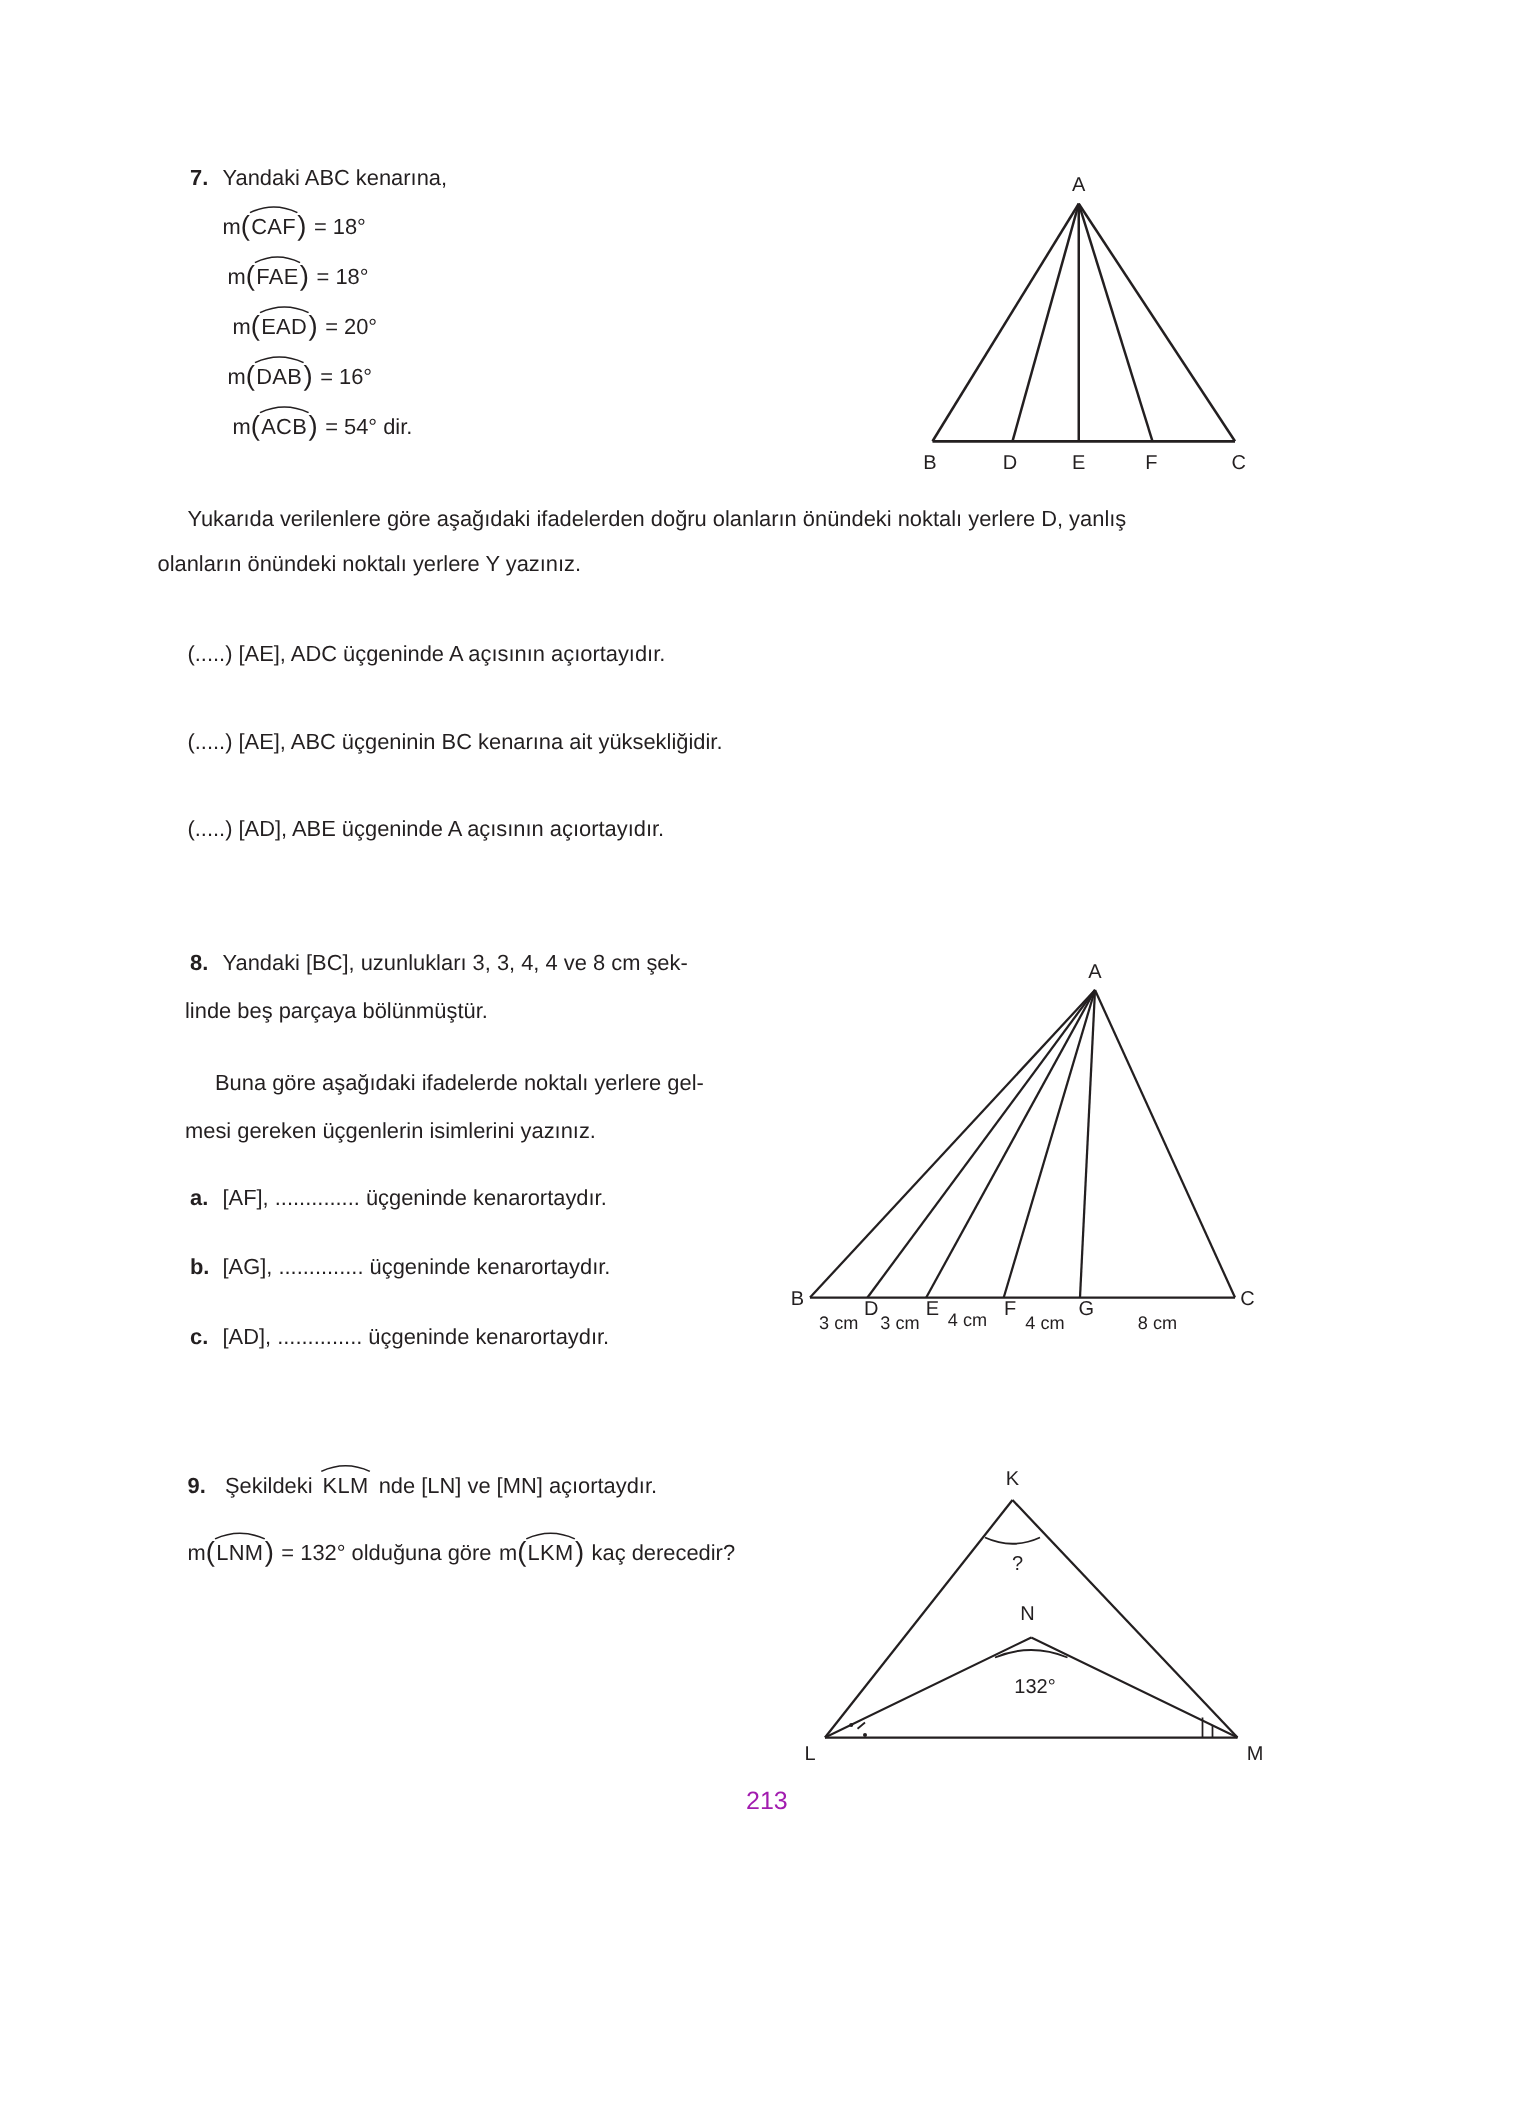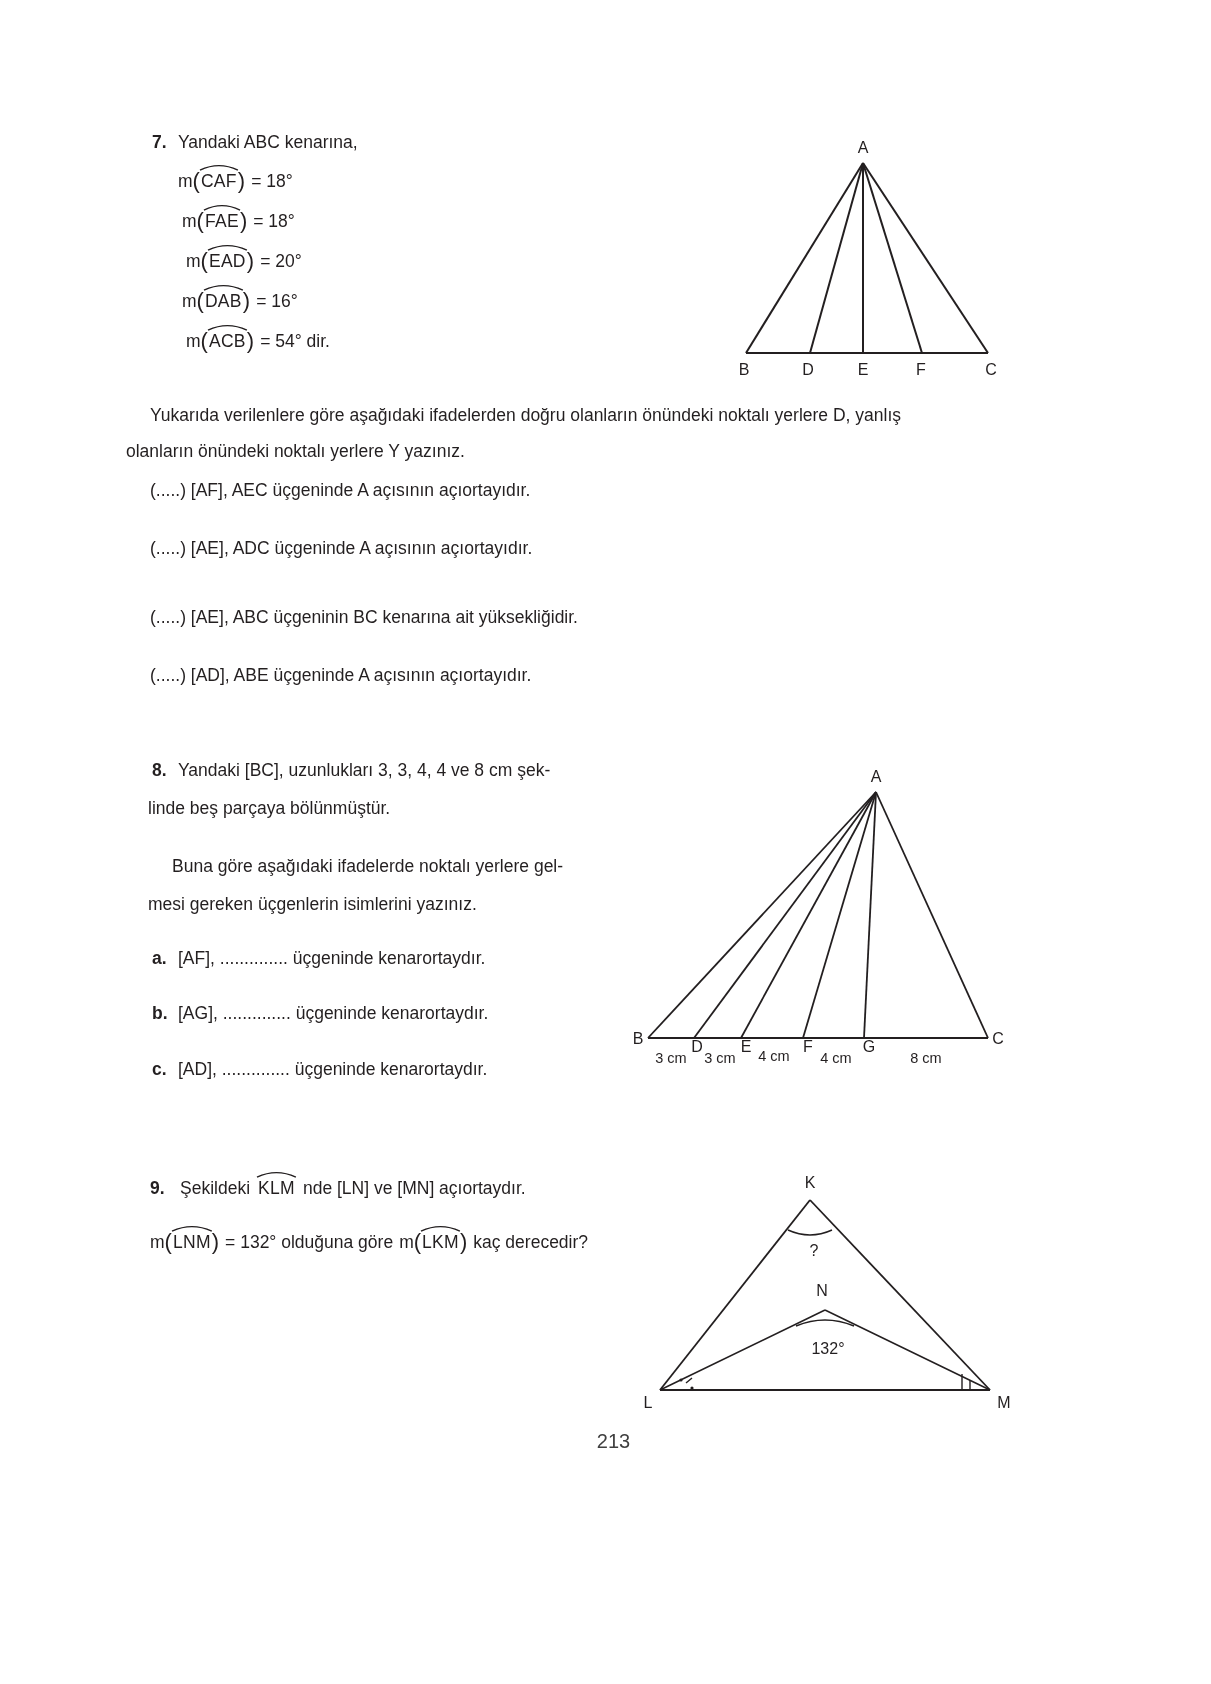--- a/index.html
+++ b/index.html
@@ -33,21 +33,21 @@
 
   
   .item { font-size:17.5px; line-height:1.4; }
 
   
   .fig { position:absolute; }
   .fig svg { display:block; overflow:visible; }
   .flab { font-family:"Liberation Sans", sans-serif; font-size:16px; fill:#231f20; }
   .flab-sm { font-family:"Liberation Sans", sans-serif; font-size:14.5px; fill:#231f20; }
 
-  .pagenum { position:absolute; left:16px; right:0; text-align:center; font-size:20px; color:#404040; }
+  .pagenum { position:absolute; left:16px; right:0; text-align:center; font-size:20px; color:#a21caf; }
 </style>
 </head>
 <body>
 
 <div class="page">
 
   <div class="abs" style="left:152px; top:130px; width:460px;">
 
     <div style="display:flex; align-items:baseline;">
       <span class="qnum" style="font-size:17.5px; width:26px;">7.</span>
@@ -139,24 +139,23 @@
       <text class="flab" x="261" y="240" text-anchor="middle">C</text>
     </svg>
   </div>
 
   <div class="abs" style="left:126px; top:398px; width:886px;">
     <div class="para" style="text-indent:24px;">Yukarıda verilenlere göre aşağıdaki ifadelerden doğru olanların önündeki noktalı yerlere D, yanlış</div>
     <div class="para">olanların önündeki noktalı yerlere Y yazınız.</div>
   </div>
 
   <div class="abs" style="left:150px; top:478px; width:800px;">
-    <div class="item" style="margin-bottom:0;">(.....) [AF], AEC üçgeninde A açısının açıortayıdır.</div>
     <div class="item" style="margin-top:33px;">(.....) [AE], ADC üçgeninde A açısının açıortayıdır.</div>
     <div class="item" style="margin-top:45px;">(.....) [AE], ABC üçgeninin BC kenarına ait yüksekliğidir.</div>
-    <div class="item" style="margin-top:33px;">(.....) [AD], ABE üçgeninde A açısının açıortayıdır.</div>
+    <div class="item" style="margin-top:46px;">(.....) [AD], ABE üçgeninde A açısının açıortayıdır.</div>
   </div>
 
   <div class="abs" style="left:148px; top:758px; width:470px;">
 
     <div style="display:flex; align-items:baseline;">
       <span class="qnum" style="font-size:17.5px; width:30px; padding-left:4px;">8.</span>
       <span class="body-text">Yandaki [BC], uzunlukları 3, 3, 4, 4 ve 8 cm şek-</span>
     </div>
     <div class="body-text" style="margin-top:13px;">linde beş parçaya bölünmüştür.</div>
 

